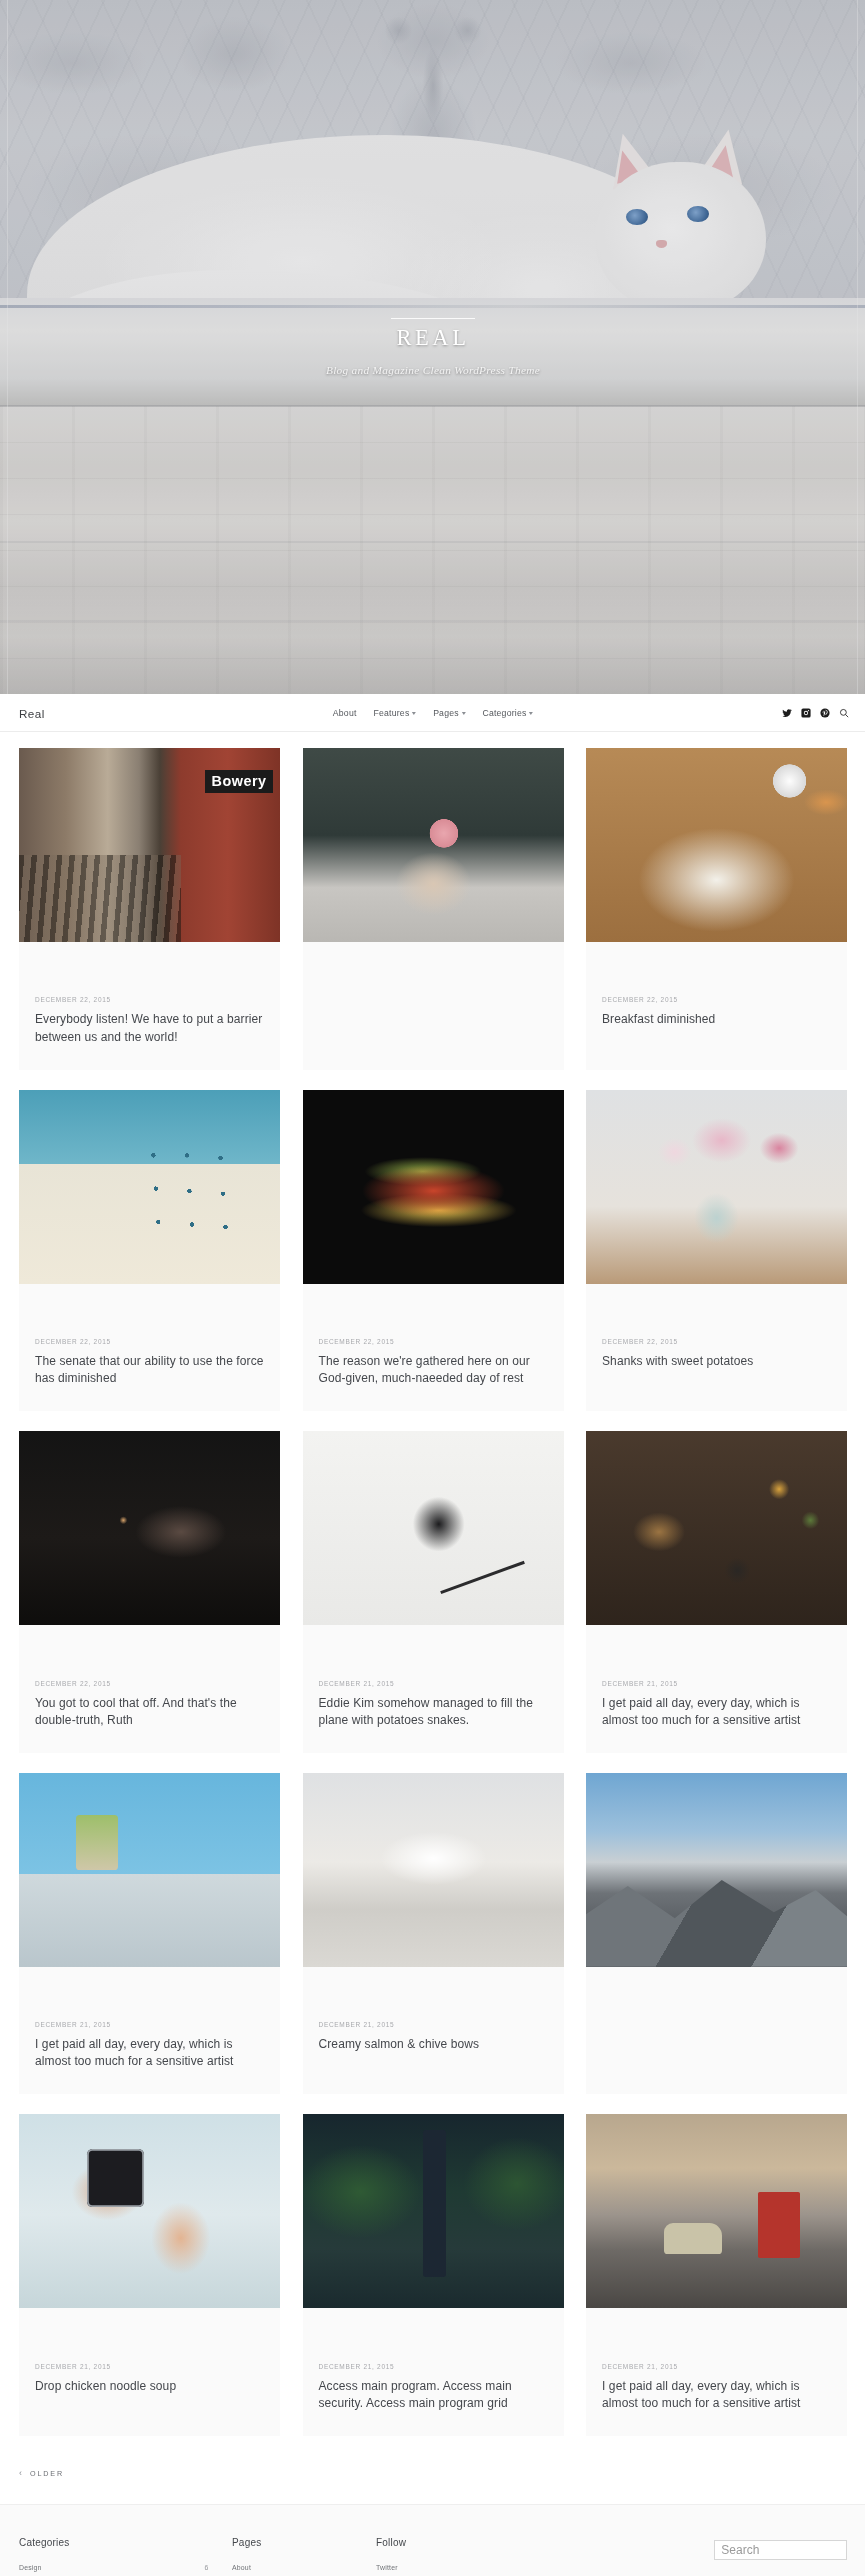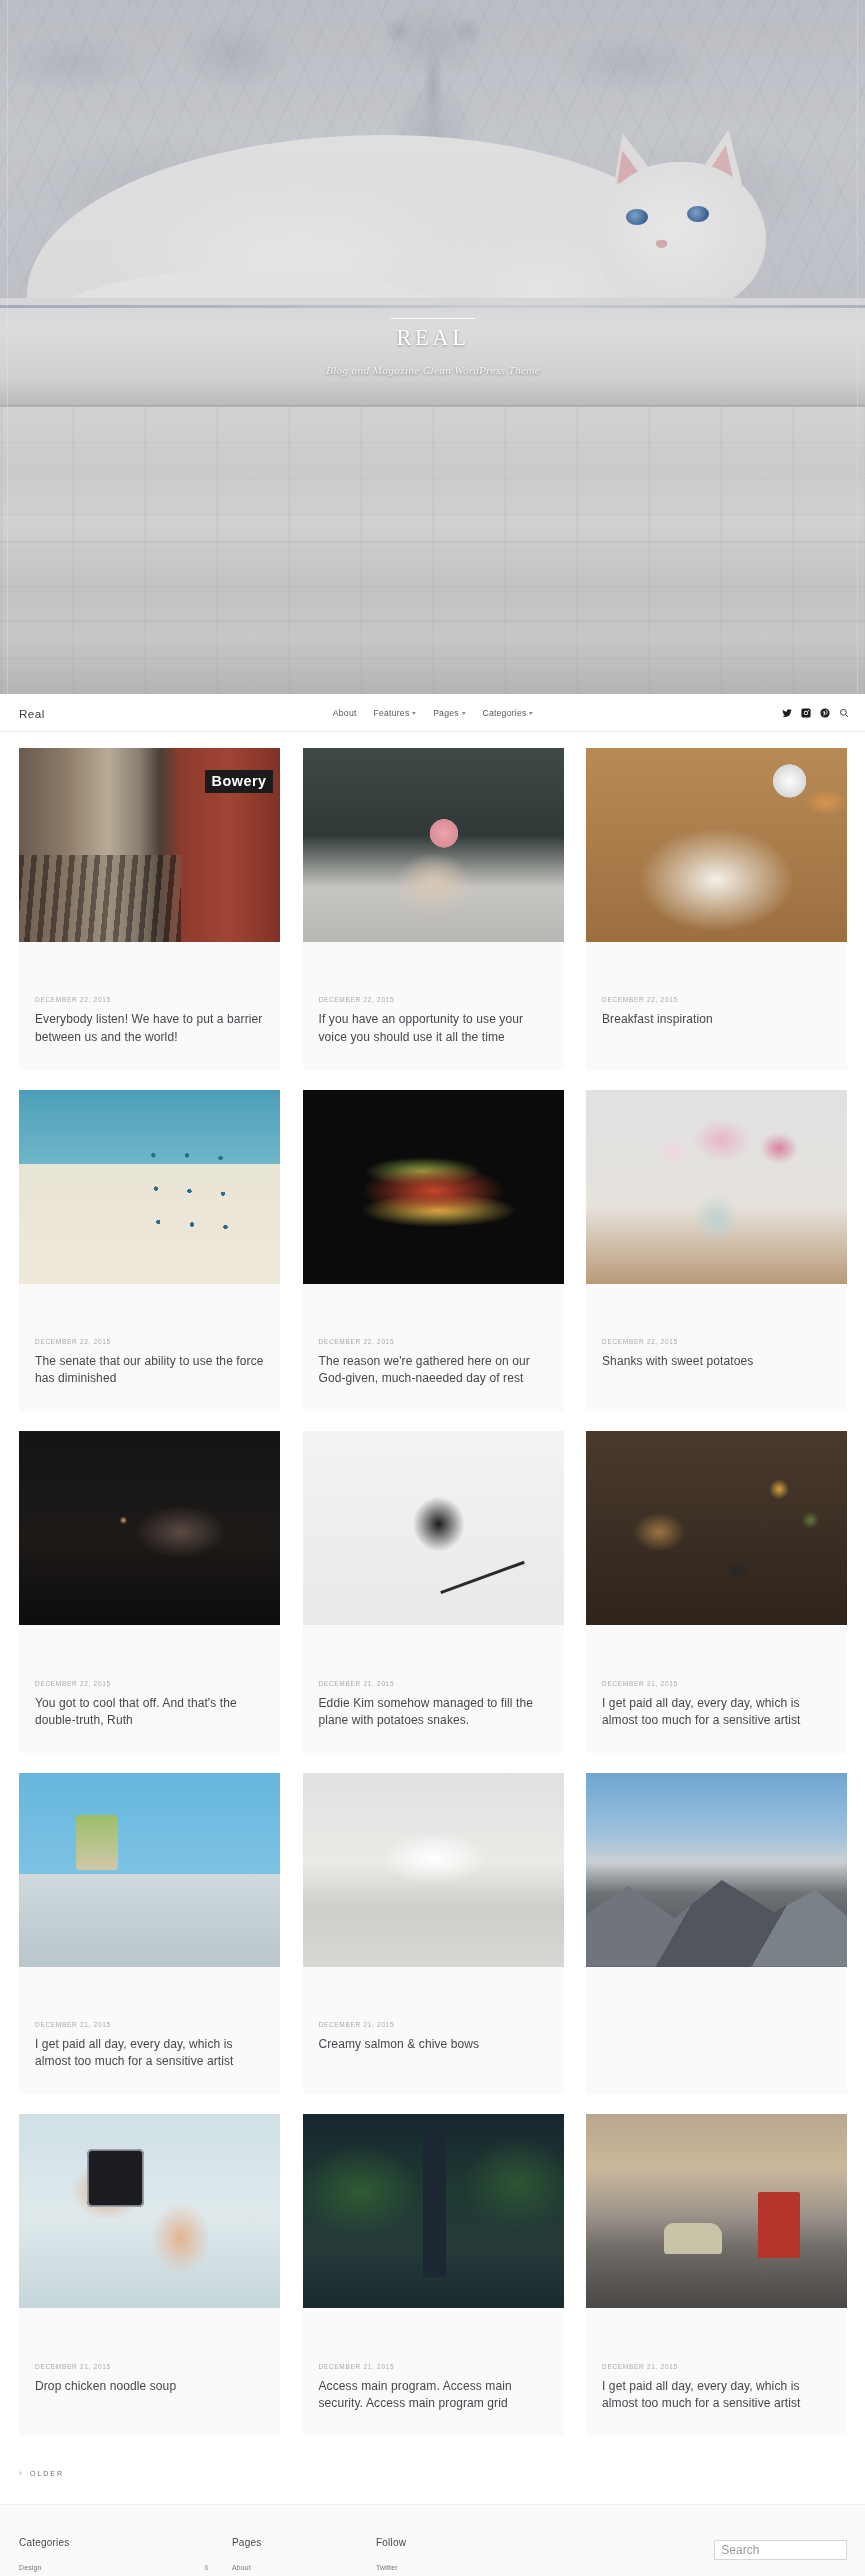--- a/index.html
+++ b/index.html
@@ -353,31 +353,27 @@
   <div class="card">
     <div class="card-img p-subway"></div>
     <div class="card-body">
       <div class="card-date">DECEMBER 22, 2015</div>
       <div class="card-title">Everybody listen! We have to put a barrier between us and the world!</div>
     </div>
   </div>
 
   <div class="card">
     <div class="card-img p-rose"></div>
+  </div>
+
+  <div class="card">
+    <div class="card-img p-journal"></div>
     <div class="card-body">
       <div class="card-date">DECEMBER 22, 2015</div>
-      <div class="card-title">If you have an opportunity to use your voice you should use it all the time</div>
-    </div>
-  </div>
-
-  <div class="card">
-    <div class="card-img p-journal"></div>
-    <div class="card-body">
-      <div class="card-date">DECEMBER 22, 2015</div>
-      <div class="card-title">Breakfast inspiration</div>
+      <div class="card-title">Breakfast diminished</div>
     </div>
   </div>
 
   <div class="card">
     <div class="card-img p-building"></div>
     <div class="card-body">
       <div class="card-date">DECEMBER 22, 2015</div>
       <div class="card-title">The senate that our ability to use the force has diminished</div>
     </div>
   </div>

